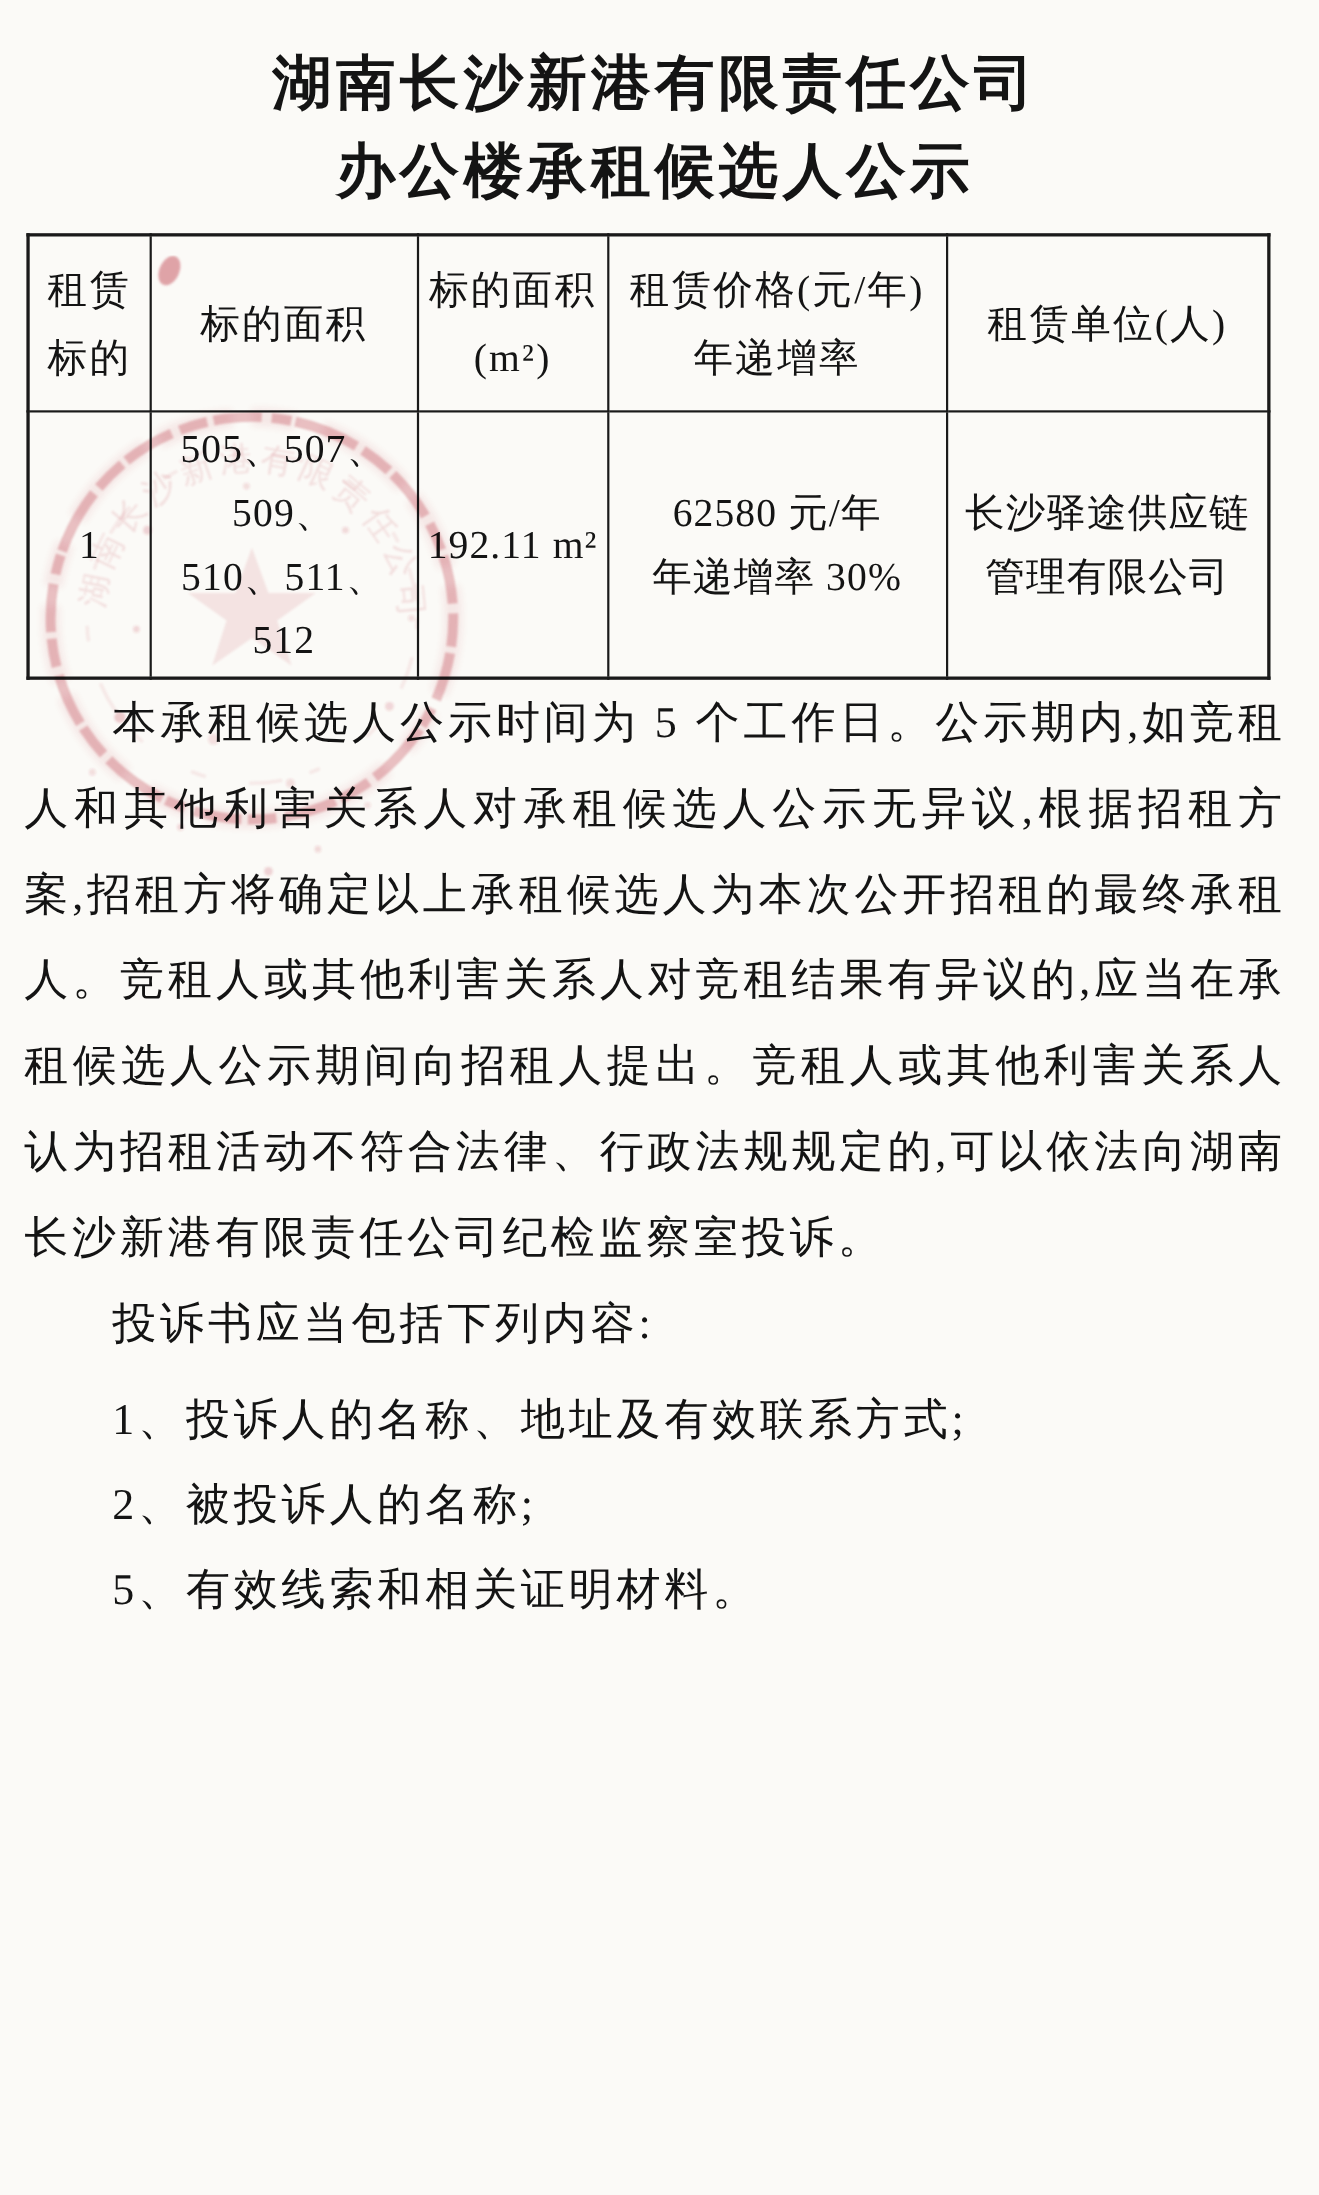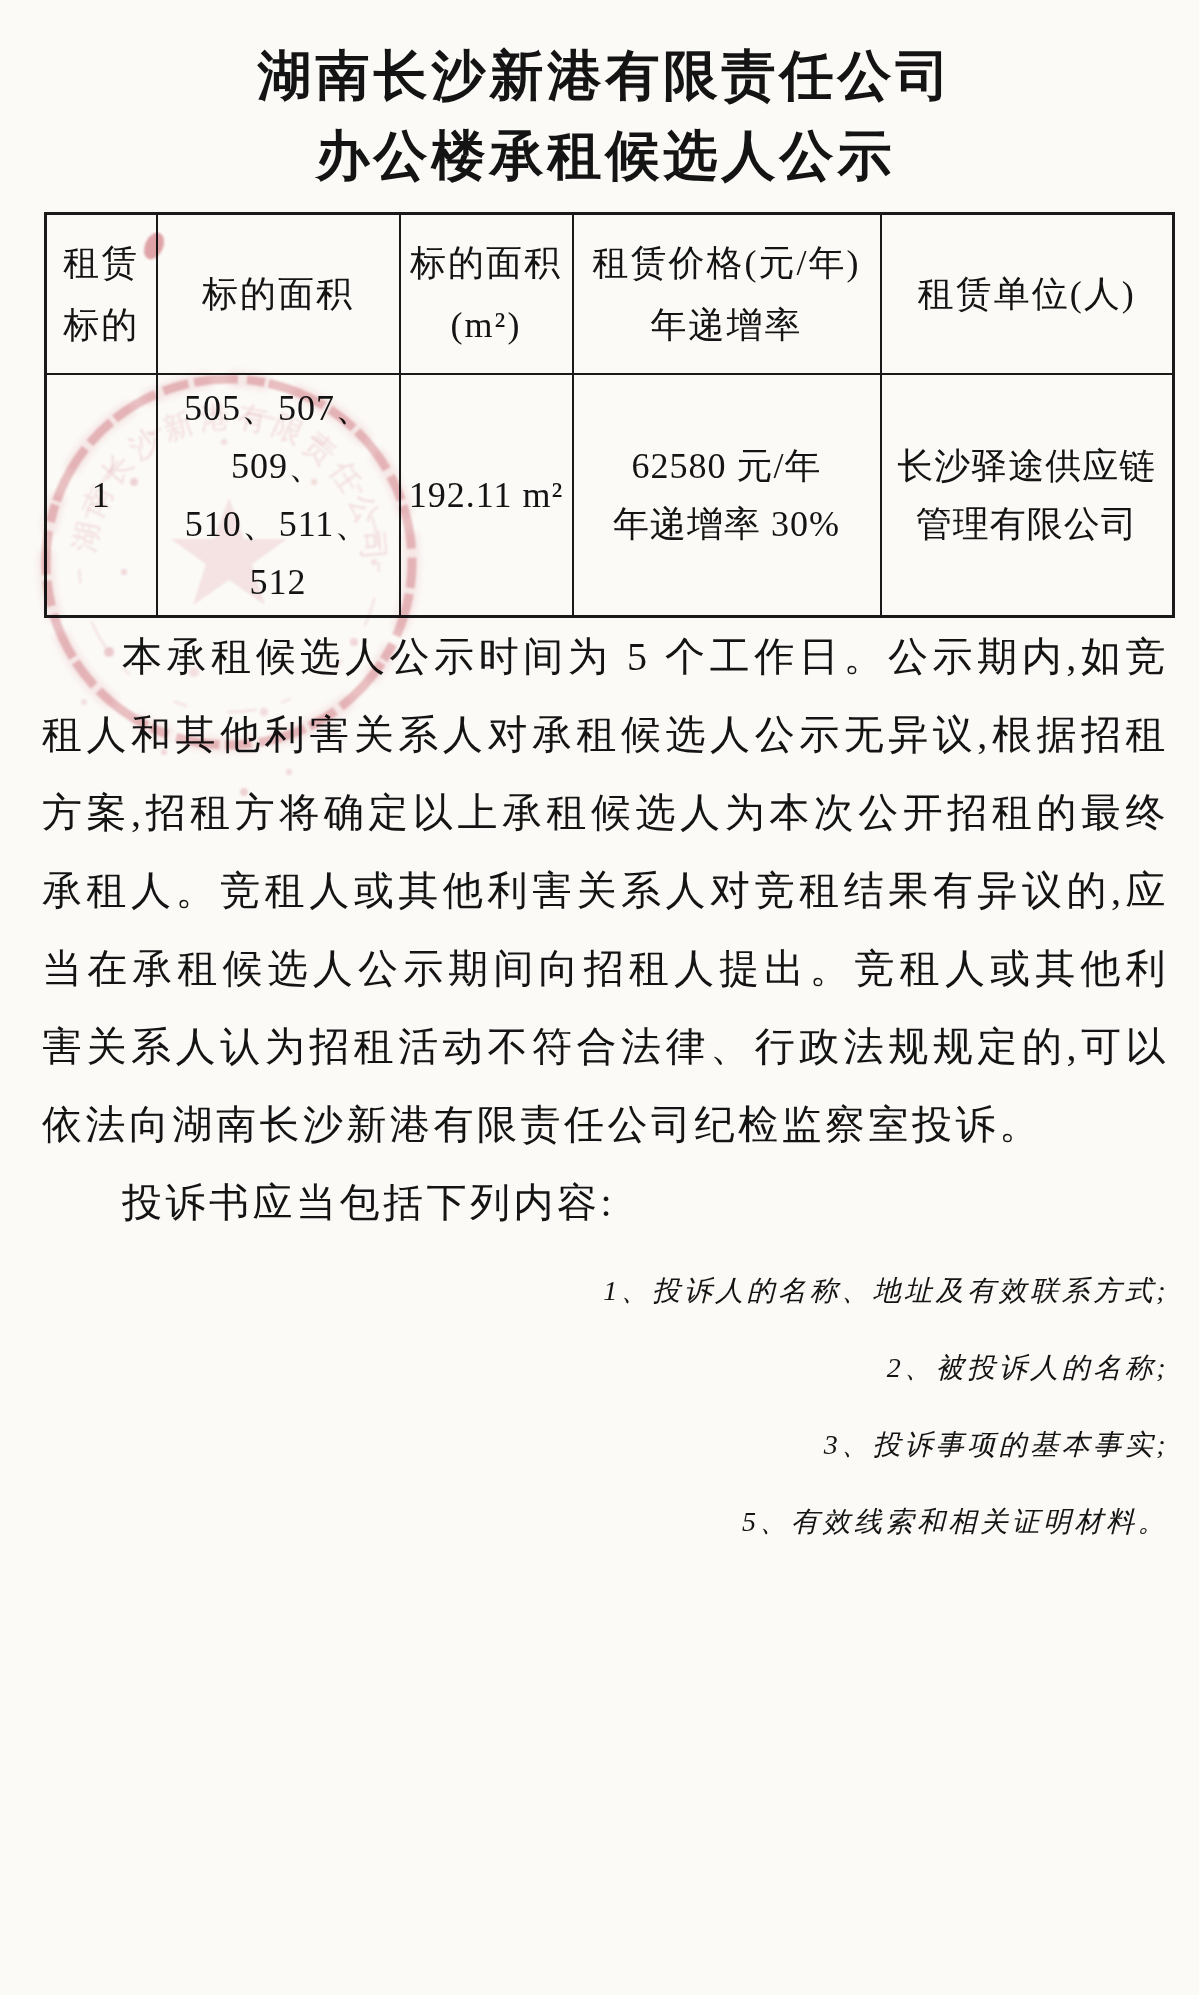--- a/index.html
+++ b/index.html
@@ -3,21 +3,21 @@
 <meta charset="utf-8">
 <style>
   html, body { margin: 0; padding: 0; background: #ffffff; }
   .page {
     position: relative;
     width: 1199px;
     height: 1995px;
     margin: 0 auto;
     background: #fbfaf7;
     box-sizing: border-box;
-    padding: 24px 30px 0 42px;
+    padding: 24px 30px 0 22px;
     overflow: hidden;
     font-family: "Liberation Serif", "DejaVu Serif", serif;
     color: #141414;
   }
   .doc-title {
     text-align: center;
     font-size: 54px;
     font-weight: bold;
     line-height: 80px;
     letter-spacing: 4px;
@@ -63,26 +63,25 @@
     height: 118px;
   }
   .col-subject  { width: 111px; }
   .col-location { width: 243px; }
   .col-area     { width: 173px; }
   .col-price    { width: 308px; }
   .col-unit     { width: 293px; }
   .complaint-list { margin-top: 10px; }
   .complaint-list p {
     margin: 0;
-    font-size: 28px;
+    font-size: 40px;
     line-height: 77px;
     letter-spacing: 3.5px;
     text-indent: 2em;
-    text-align: right;
-    font-style: italic;
+    text-align: left;
   }
   .stamp {
     position: absolute;
     left: 14px;
     top: 232px;
     width: 430px;
     height: 590px;
     mix-blend-mode: multiply;
     pointer-events: none;
     color: var(--seal-color, #c13a4a);
@@ -133,21 +132,20 @@
     </tbody>
   </table>
 
   <p class="body-para para-publicity">本承租候选人公示时间为 5 个工作日。公示期内,如竞租人和其他利害关系人对承租候选人公示无异议,根据招租方案,招租方将确定以上承租候选人为本次公开招租的最终承租人。竞租人或其他利害关系人对竞租结果有异议的,应当在承租候选人公示期间向招租人提出。竞租人或其他利害关系人认为招租活动不符合法律、行政法规规定的,可以依法向湖南长沙新港有限责任公司纪检监察室投诉。</p>
 
   <p class="body-para para-complaint">投诉书应当包括下列内容:</p>
 
   <div class="complaint-list">
     <p>1、投诉人的名称、地址及有效联系方式;</p>
     <p>2、被投诉人的名称;</p>
-    <p>3、投诉事项的基本事实;</p>
     <p>5、有效线索和相关证明材料。</p>
   </div>
 
   <div class="stamp">
     <svg width="430" height="590" viewBox="0 0 430 590" xmlns="http://www.w3.org/2000/svg">
       <defs>
         <filter id="blur1" x="-20%" y="-20%" width="140%" height="140%">
           <feGaussianBlur stdDeviation="1.2"></feGaussianBlur>
         </filter>
         <filter id="blur2" x="-30%" y="-30%" width="160%" height="160%">

